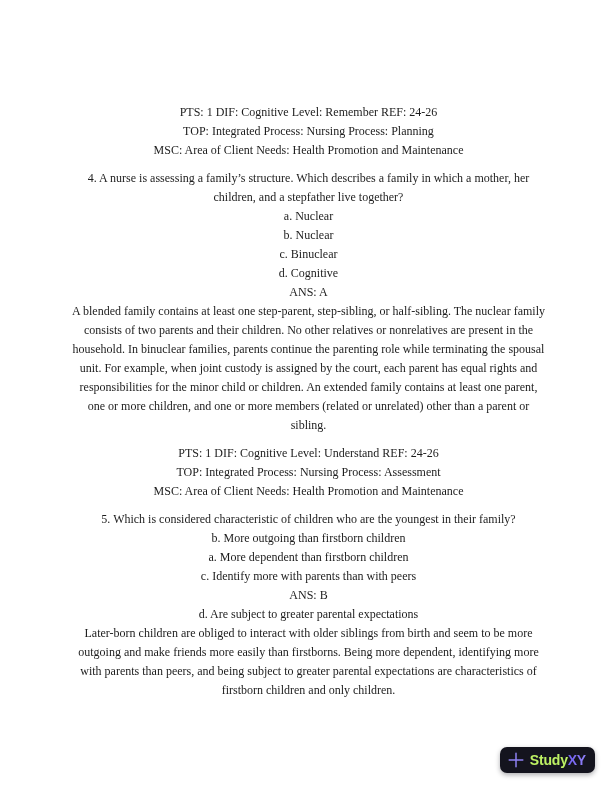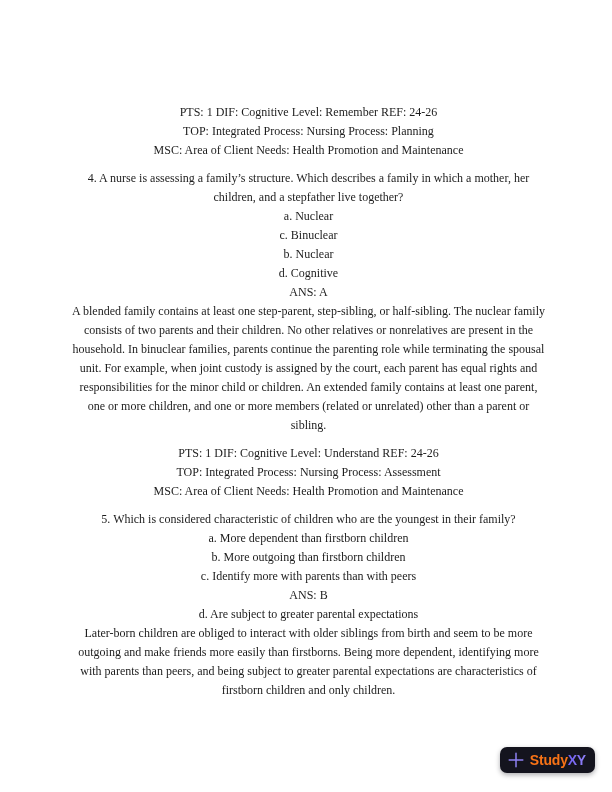--- a/index.html
+++ b/index.html
@@ -36,21 +36,21 @@
     display: flex;
     align-items: center;
     gap: 6px;
     font-family: "Liberation Sans", sans-serif;
     font-weight: 700;
     font-size: 14px;
     letter-spacing: -0.2px;
     box-shadow: 0 2px 5px rgba(20,20,30,0.35);
   }
   .badge .plus { display: flex; align-items: center; }
-  .badge .brand-primary { color: #f97316; }
+  .badge .brand-primary { color: #bef264; }
   .badge .brand-accent {
     background: linear-gradient(100deg, #6e5cf0, #9486f8);
     -webkit-background-clip: text;
     background-clip: text;
     color: transparent;
     text-decoration: underline;
   }
 </style>
 </head>
 <body>
@@ -60,37 +60,37 @@
 
     <section class="block">
       <p>PTS: 1 DIF: Cognitive Level: Remember REF: 24-26</p>
       <p>TOP: Integrated Process: Nursing Process: Planning</p>
       <p>MSC: Area of Client Needs: Health Promotion and Maintenance</p>
     </section>
 
     <section class="block">
       <p>4. A nurse is assessing a family’s structure. Which describes a family in which a mother, her children, and a stepfather live together?</p>
       <p>a. Nuclear</p>
+      <p>b. Nuclear</p>
       <p>c. Binuclear</p>
-      <p>b. Nuclear</p>
       <p>d. Cognitive</p>
       <p>ANS: A</p>
       <p>A blended family contains at least one step-parent, step-sibling, or half-sibling. The nuclear family consists of two parents and their children. No other relatives or nonrelatives are present in the household. In binuclear families, parents continue the parenting role while terminating the spousal unit. For example, when joint custody is assigned by the court, each parent has equal rights and responsibilities for the minor child or children. An extended family contains at least one parent, one or more children, and one or more members (related or unrelated) other than a parent or sibling.</p>
     </section>
 
     <section class="block">
       <p>PTS: 1 DIF: Cognitive Level: Understand REF: 24-26</p>
       <p>TOP: Integrated Process: Nursing Process: Assessment</p>
       <p>MSC: Area of Client Needs: Health Promotion and Maintenance</p>
     </section>
 
     <section class="block">
       <p>5. Which is considered characteristic of children who are the youngest in their family?</p>
+      <p>b. More outgoing than firstborn children</p>
       <p>a. More dependent than firstborn children</p>
-      <p>b. More outgoing than firstborn children</p>
       <p>c. Identify more with parents than with peers</p>
       <p>ANS: B</p>
       <p>d. Are subject to greater parental expectations</p>
       <p>Later-born children are obliged to interact with older siblings from birth and seem to be more outgoing and make friends more easily than firstborns. Being more dependent, identifying more with parents than peers, and being subject to greater parental expectations are characteristics of firstborn children and only children.</p>
     </section>
 
   </div>
 
   <div class="badge">
     <span class="plus">

